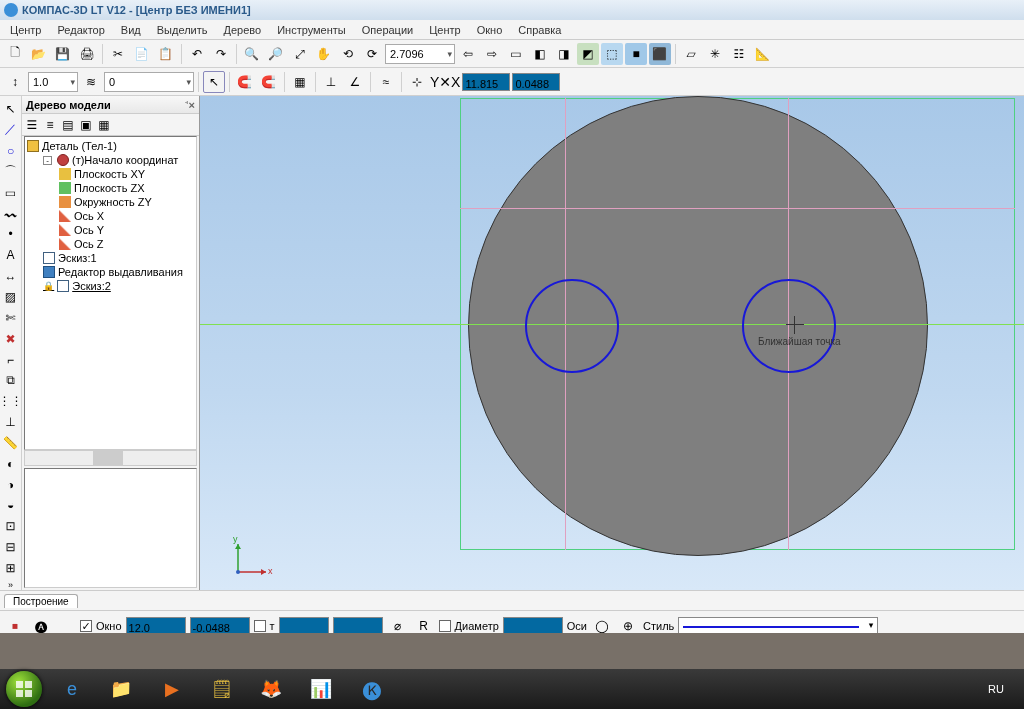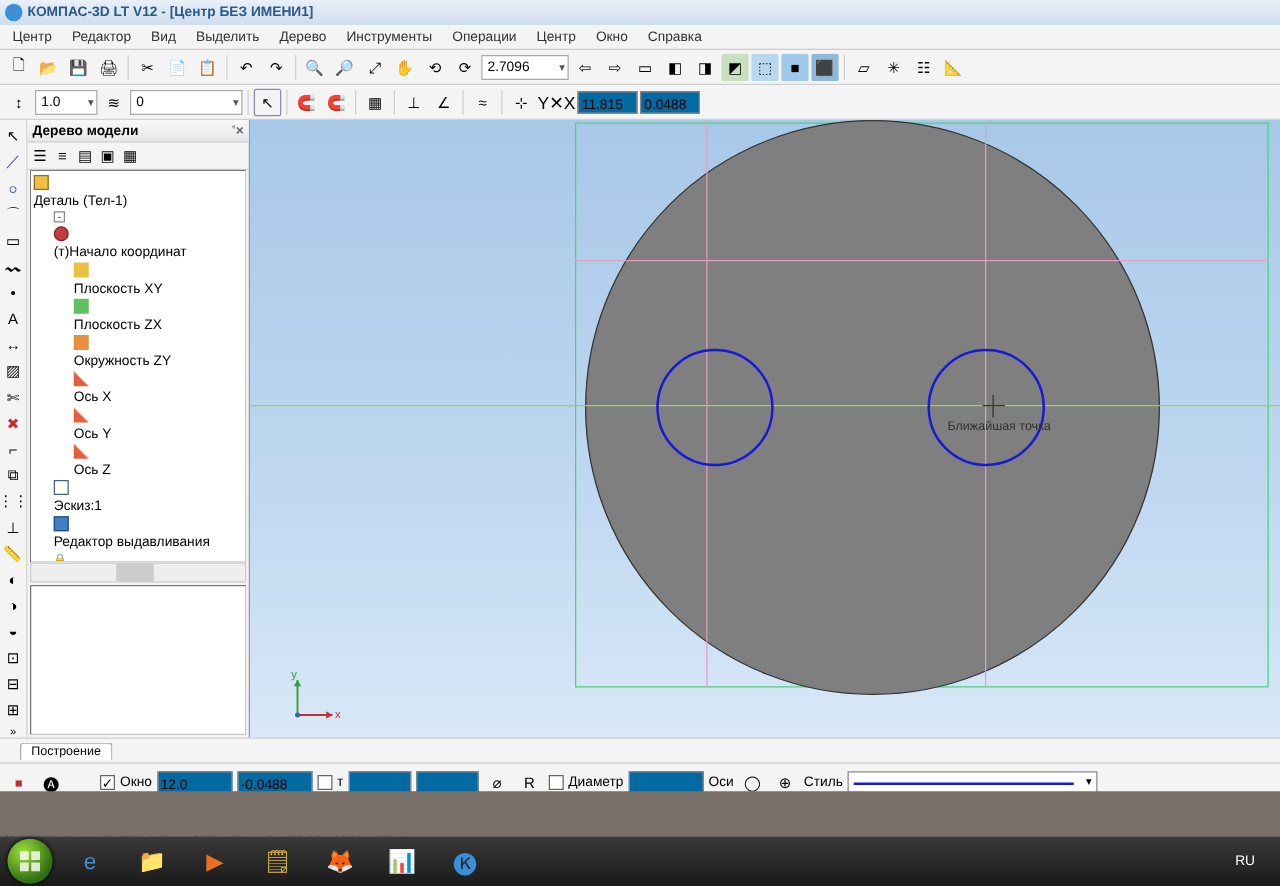--- a/index.html
+++ b/index.html
@@ -15,21 +15,21 @@
   .combo::after { content: "▾"; position: absolute; right: 2px; font-size: 9px; color: #555; }
   .main { display: flex; height: 494px; }
   .leftbar { width: 22px; background: #f4f4f4; border-right: 1px solid #d0d0d0; display: flex; flex-direction: column; align-items: center; gap: 3px; padding-top: 4px; }
   .leftbar .tbtn { width: 18px; height: 18px; }
   .panel { width: 178px; background: #f4f4f4; border-right: 1px solid #999; display: flex; flex-direction: column; }
   .panel-header { height: 18px; background: linear-gradient(#f8f8f8,#e8e8e8); border-bottom: 1px solid #ccc; display: flex; align-items: center; padding: 0 4px; font-weight: bold; justify-content: space-between; text-align: center; }
   .panel-header .ctrls { display: flex; gap: 2px; font-size: 9px; color: #666; }
   .panel-tools { height: 22px; border-bottom: 1px solid #ccc; display: flex; align-items: center; gap: 2px; padding: 0 2px; }
   .tree { flex: 1; background: #fff; border: 1px inset #ccc; margin: 0 2px; overflow: auto; padding: 2px; }
   .tree ul { list-style: none; padding-left: 16px; }
-  .tree li { padding: 1px 0; white-space: nowrap; display: flex; gap: 3px; flex-direction: column; }
+  .tree li { padding: 1px 0; white-space: nowrap; display: flex; align-items: center; gap: 3px; }
   .tree li.root { padding-left: 0; }
   .tree .ticn { width: 12px; height: 12px; display: inline-block; }
   .tree .ti-part { background: #f0c040; border: 1px solid #907020; }
   .tree .ti-origin { background: #c04040; border: 1px solid #802020; border-radius: 50%; }
   .tree .ti-plane-yellow { background: #e8c040; }
   .tree .ti-plane-green { background: #60c060; }
   .tree .ti-plane-orange { background: #e89040; }
   .tree .ti-axis { background: linear-gradient(45deg,#e06040 45%,transparent 55%); }
   .tree .ti-sketch { border: 1px solid #406080; background: #fff; }
   .tree .ti-op { background: #4080c0; border: 1px solid #205080; }
@@ -48,21 +48,21 @@
   .small-circle { position: absolute; width: 94px; height: 94px; border: 2px solid #1818d8; border-radius: 50%; background: transparent; }
   .sc1 { left: 325px; top: 183px; }
   .sc2 { left: 542px; top: 183px; }
   .cursor-cross { position: absolute; left: 590px; top: 224px; width: 10px; height: 10px; }
   .cursor-cross::before, .cursor-cross::after { content: ""; position: absolute; background: #333; }
   .cursor-cross::before { left: 4px; top: -4px; width: 1px; height: 18px; }
   .cursor-cross::after { top: 4px; left: -4px; height: 1px; width: 18px; }
   .point-label { position: absolute; left: 558px; top: 240px; font-size: 10px; color: #333; }
   .axes-gizmo { position: absolute; left: 30px; bottom: 10px; width: 40px; height: 40px; }
   .tab-bar { height: 20px; background: #f4f4f4; border-top: 1px solid #ccc; display: flex; align-items: center; }
-  .tab { border: 1px solid #aaa; border-bottom: none; background: #fff; padding: 1px 8px; margin-left: 16px; border-radius: 3px 3px 0 0; font-size: 10px; }
+  .tab { border: 1px solid #aaa; border-bottom: none; background: #fff; padding: 1px 8px; margin-left: 4px; border-radius: 3px 3px 0 0; font-size: 10px; }
   .props-panel { height: 54px; background: #f4f4f4; border-top: 1px solid #ccc; padding: 4px; }
   .props-row { display: flex; align-items: center; gap: 4px; margin-bottom: 3px; }
   .p-input { height: 18px; border: 1px solid #888; background: #0369a1; padding: 0 2px; min-width: 40px; display: inline-flex; align-items: flex-end; }
   .chk { width: 12px; height: 12px; border: 1px solid #666; background: #fff; display: inline-flex; align-items: center; justify-content: center; font-size: 8px; }
   .style-combo { flex: 0 0 200px; height: 18px; border: 1px solid #888; background: #fff; position: relative; }
   .style-combo .line { position: absolute; left: 4px; right: 18px; top: 50%; border-top: 2px solid #1818d8; }
   .statusbar { height: 18px; background: #f4f4f4; border-top: 1px solid #ccc; padding: 1px 4px; color: #333; font-size: 11px; }
   .taskbar { position: absolute; left: 0; right: 0; bottom: 0; height: 40px; background: linear-gradient(#3a3a3a,#1a1a1a); display: flex; align-items: center; padding: 0 6px; gap: 10px; }
   .taskbtn { width: 40px; height: 30px; border-radius: 3px; display: flex; align-items: center; justify-content: center; font-size: 18px; }
   .start-orb { width: 36px; height: 36px; border-radius: 50%; background: radial-gradient(circle at 35% 30%, #9de03a, #2f6e12 70%); box-shadow: 0 0 4px #000; display: flex; align-items: center; justify-content: center; }

